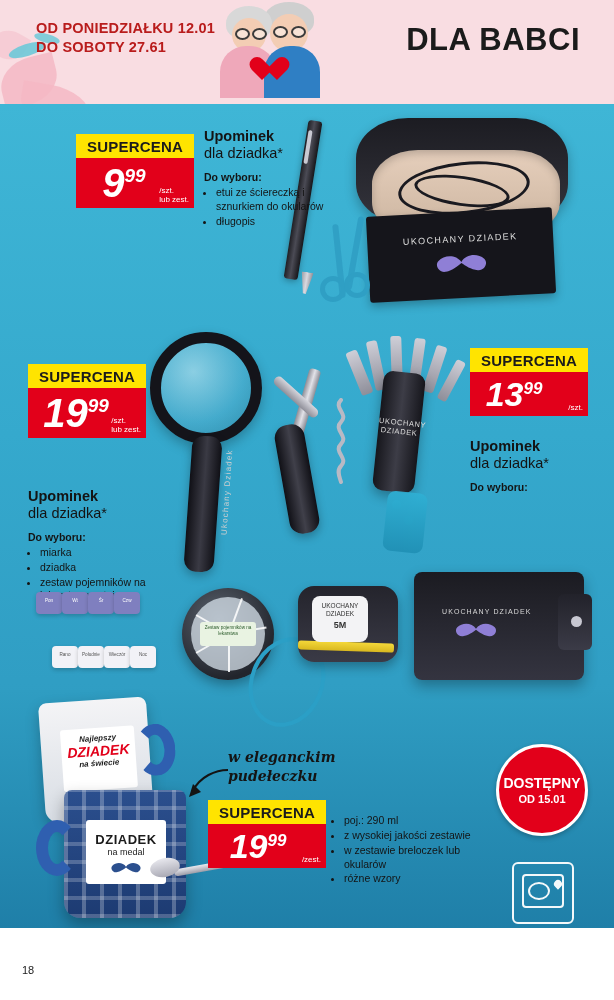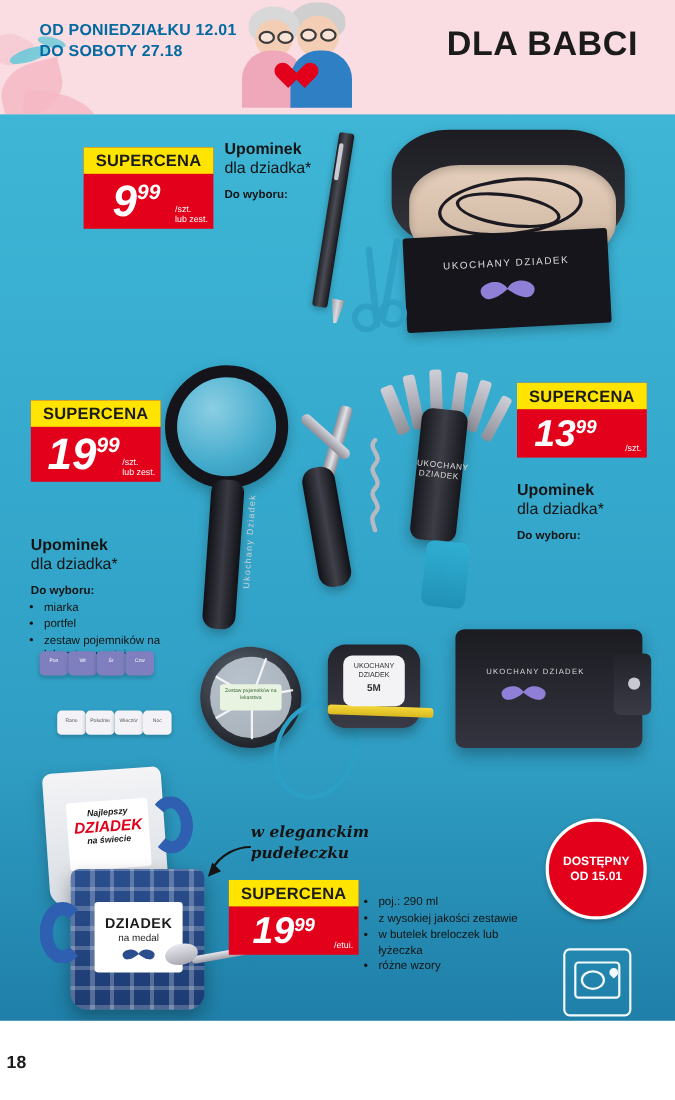--- a/index.html
+++ b/index.html
@@ -36,21 +36,21 @@
     position: absolute; left: 8px; top: 44px; width: 38px; height: 12px;
     background: #6ec9d8; border-radius: 50%; transform: rotate(-18deg); opacity:.9;
   }
   .leaf2 {
     position: absolute; left: 34px; top: 34px; width: 26px; height: 9px;
     background: #6ec9d8; border-radius: 50%; transform: rotate(14deg); opacity:.85;
   }
 
   .date-line {
     position: absolute; left: 36px; font-weight: bold; font-size: 14.5px;
-    color: #0369a1; letter-spacing: .2px;
+    color: #b91c1c; letter-spacing: .2px;
   }
   .date-line.l1 { top: 20px; }
   .date-line.l2 { top: 39px; }
 
   .headline {
     position: absolute; right: 34px; top: 22px;
     font-size: 31px; font-weight: bold; color: #1b1b1b; letter-spacing: .5px;
   }
 
   
@@ -150,21 +150,21 @@
   .badge-dd .heart:after  { left: 3px; transform: rotate(45deg);  transform-origin: 100% 100%; }
 
   
   .avail {
     position: absolute; right: 26px; top: 744px; width: 92px; height: 92px;
     border-radius: 50%; background: #e2001a; color: #fff;
     border: 3px solid #fff; display:flex; flex-direction: column;
     align-items: center; justify-content: center; text-align: center;
     box-shadow: 0 2px 5px rgba(0,0,0,.25);
   }
-  .avail .a1 { font-size: 11px; font-weight: bold; }
+  .avail .a1 { font-size: 14px; font-weight: bold; }
   .avail .a2 { font-size: 11px; font-weight: bold; margin-top: 2px; line-height: 1.15;}
 
   
   .dish {
     position: absolute; right: 40px; top: 862px; width: 62px; height: 62px;
     border: 2px solid #ffffff; border-radius: 6px; opacity: .95;
   }
   .dish:before {
     content:""; position:absolute; left: 8px; top: 10px; width: 38px; height: 30px;
     border: 2px solid #fff; border-radius: 4px;
@@ -345,21 +345,21 @@
     background:#e9f3e2; border-radius: 3px; font-size: 4.6px; color:#2c5c2c;
     padding: 3px; line-height: 1.3; text-align:center;
   }
   .organizer .seg {
     position:absolute; left: 50%; top: 50%; width: 2px; height: 38px;
     background: rgba(255,255,255,.85); transform-origin: 50% 0;
   }
 
   
   .tape {
-    position:absolute; left: 298px; top: 586px; width: 84px; height: 76px;
+    position:absolute; left: 298px; top: 586px; width: 100px; height: 76px;
     background: linear-gradient(180deg,#24242c,#3a3a46);
     border-radius: 16px; box-shadow: 0 5px 11px rgba(0,0,0,.3);
   }
   .tape .face {
     position:absolute; left: 14px; top: 10px; width: 56px; height: 46px;
     background:#f3f3f5; border-radius: 8px; text-align:center;
     font-size: 6.5px; color:#333; padding-top: 6px; line-height: 1.25;
   }
   .tape .strip {
     position:absolute; left: 0px; top: 56px; width: 96px; height: 9px;
@@ -442,21 +442,21 @@
     position:absolute; left: 24px; top: 8px; width: 64px; height: 7px;
     background: linear-gradient(180deg,#e8e8ee,#9d9da8); border-radius: 4px;
     transform: rotate(-10deg);
   }
 
   
   .footer {
     position:absolute; left:0; bottom:0; width: 614px; height: 72px; background:#fff;
   }
   .pagenum {
-    position:absolute; left: 6px; bottom: 24px; font-size: 16px; font-weight: bold; color:#1b1b1b;
+    position:absolute; left: 22px; bottom: 24px; font-size: 11px; font-weight: normal; color:#1b1b1b;
   }
   .logo { position:absolute; left: 40px; bottom: 14px; width: 150px; height: 46px; }
   .logo .lady {
     position:absolute; left: 0; top: 2px; width: 34px; height: 34px;
     background: #e2001a; border-radius: 50%;
     box-shadow: inset -4px -4px 0 rgba(0,0,0,.08);
   }
   .logo .lady:before {
     content:""; position:absolute; left: 15px; top: 0; width: 4px; height: 34px; background:#1b1b1b;
   }
@@ -480,21 +480,21 @@
 <div class="page">
 
   <div class="top-band">
     <div class="petal p3"></div>
     <div class="petal p1"></div>
     <div class="petal p2"></div>
     <div class="leaf"></div>
     <div class="leaf2"></div>
 
     <div class="date-line l1">OD PONIEDZIAŁKU 12.01</div>
-    <div class="date-line l2">DO SOBOTY 27.18</div>
+    <div class="date-line l2">DO SOBOTY 27.61</div>
     <div class="headline">DLA BABCI</div>
 
     <div class="grandpa-group">
       <div class="gp-hair-m"></div>
       <div class="gp-hair-w"></div>
       <div class="gp-face-m"></div>
       <div class="gp-face-w"></div>
       <div class="gp-glass gw1"></div>
       <div class="gp-glass gw2"></div>
       <div class="gp-glass gm1"></div>
@@ -540,20 +540,24 @@
       </span>
     </div>
   </div>
 
   <div class="txt" id="txt-pen">
     <div class="t-title">
       <span>Upominek</span><br>
       <span class="thin">dla dziadka*</span>
     </div>
     <div class="t-sub">Do wyboru:</div>
+    <ul>
+      <li>etui ze ściereczką i sznurkiem do okularów</li>
+      <li>długopis</li>
+    </ul>
   </div>
 
 
   <div class="mag-ring ph"></div>
   <div class="mag-handle ph">
     <div class="mh-txt">Ukochany Dziadek</div>
   </div>
 
   <div class="tile" id="tile-magn">
     <span class="sc">SUPERCENA</span>
@@ -568,21 +572,21 @@
   </div>
 
   <div class="txt" id="txt-magn">
     <div class="t-title">
       <span>Upominek</span><br>
       <span class="thin">dla dziadka*</span>
     </div>
     <div class="t-sub">Do wyboru:</div>
     <ul>
       <li>miarka</li>
-      <li>portfel</li>
+      <li>dziadka</li>
       <li>zestaw pojemników na lekarstwa w etui</li>
     </ul>
   </div>
 
   <div class="cork-arm ph"></div>
   <div class="cork-lever ph"></div>
   <svg class="cork-spiral ph" viewBox="0 0 22 86">
     <path d="M11 2 C3 10 19 16 11 24 C3 32 19 38 11 46 C3 54 19 60 11 68 C6 73 10 80 11 84" stroke="#b9b9c4" stroke-width="4" fill="none" stroke-linecap="round"></path>
   </svg>
   <div class="cork-h ph"></div>
@@ -708,30 +712,30 @@
   <div class="note">
     w eleganckim<br>pudełeczku
   </div>
 
   <div class="tile small" id="tile-mug">
     <span class="sc">SUPERCENA</span>
     <div class="priceline">
       <span class="int">19</span>
       <span class="dec">99</span>
       <span class="unit">
-        <span>/etui.</span>
+        <span>/zest.</span>
       </span>
     </div>
   </div>
 
   <div class="txt" id="txt-mug">
     <ul style="margin-top:8px;">
       <li>poj.: 290 ml</li>
       <li>z wysokiej jakości zestawie</li>
-      <li>w butelek breloczek lub łyżeczka</li>
+      <li>w zestawie breloczek lub okularów</li>
       <li>różne wzory</li>
     </ul>
   </div>
 
   <div class="avail">
     <div class="a1">DOSTĘPNY</div>
     <div class="a2">OD 15.01</div>
   </div>
 
   <div class="dish">

